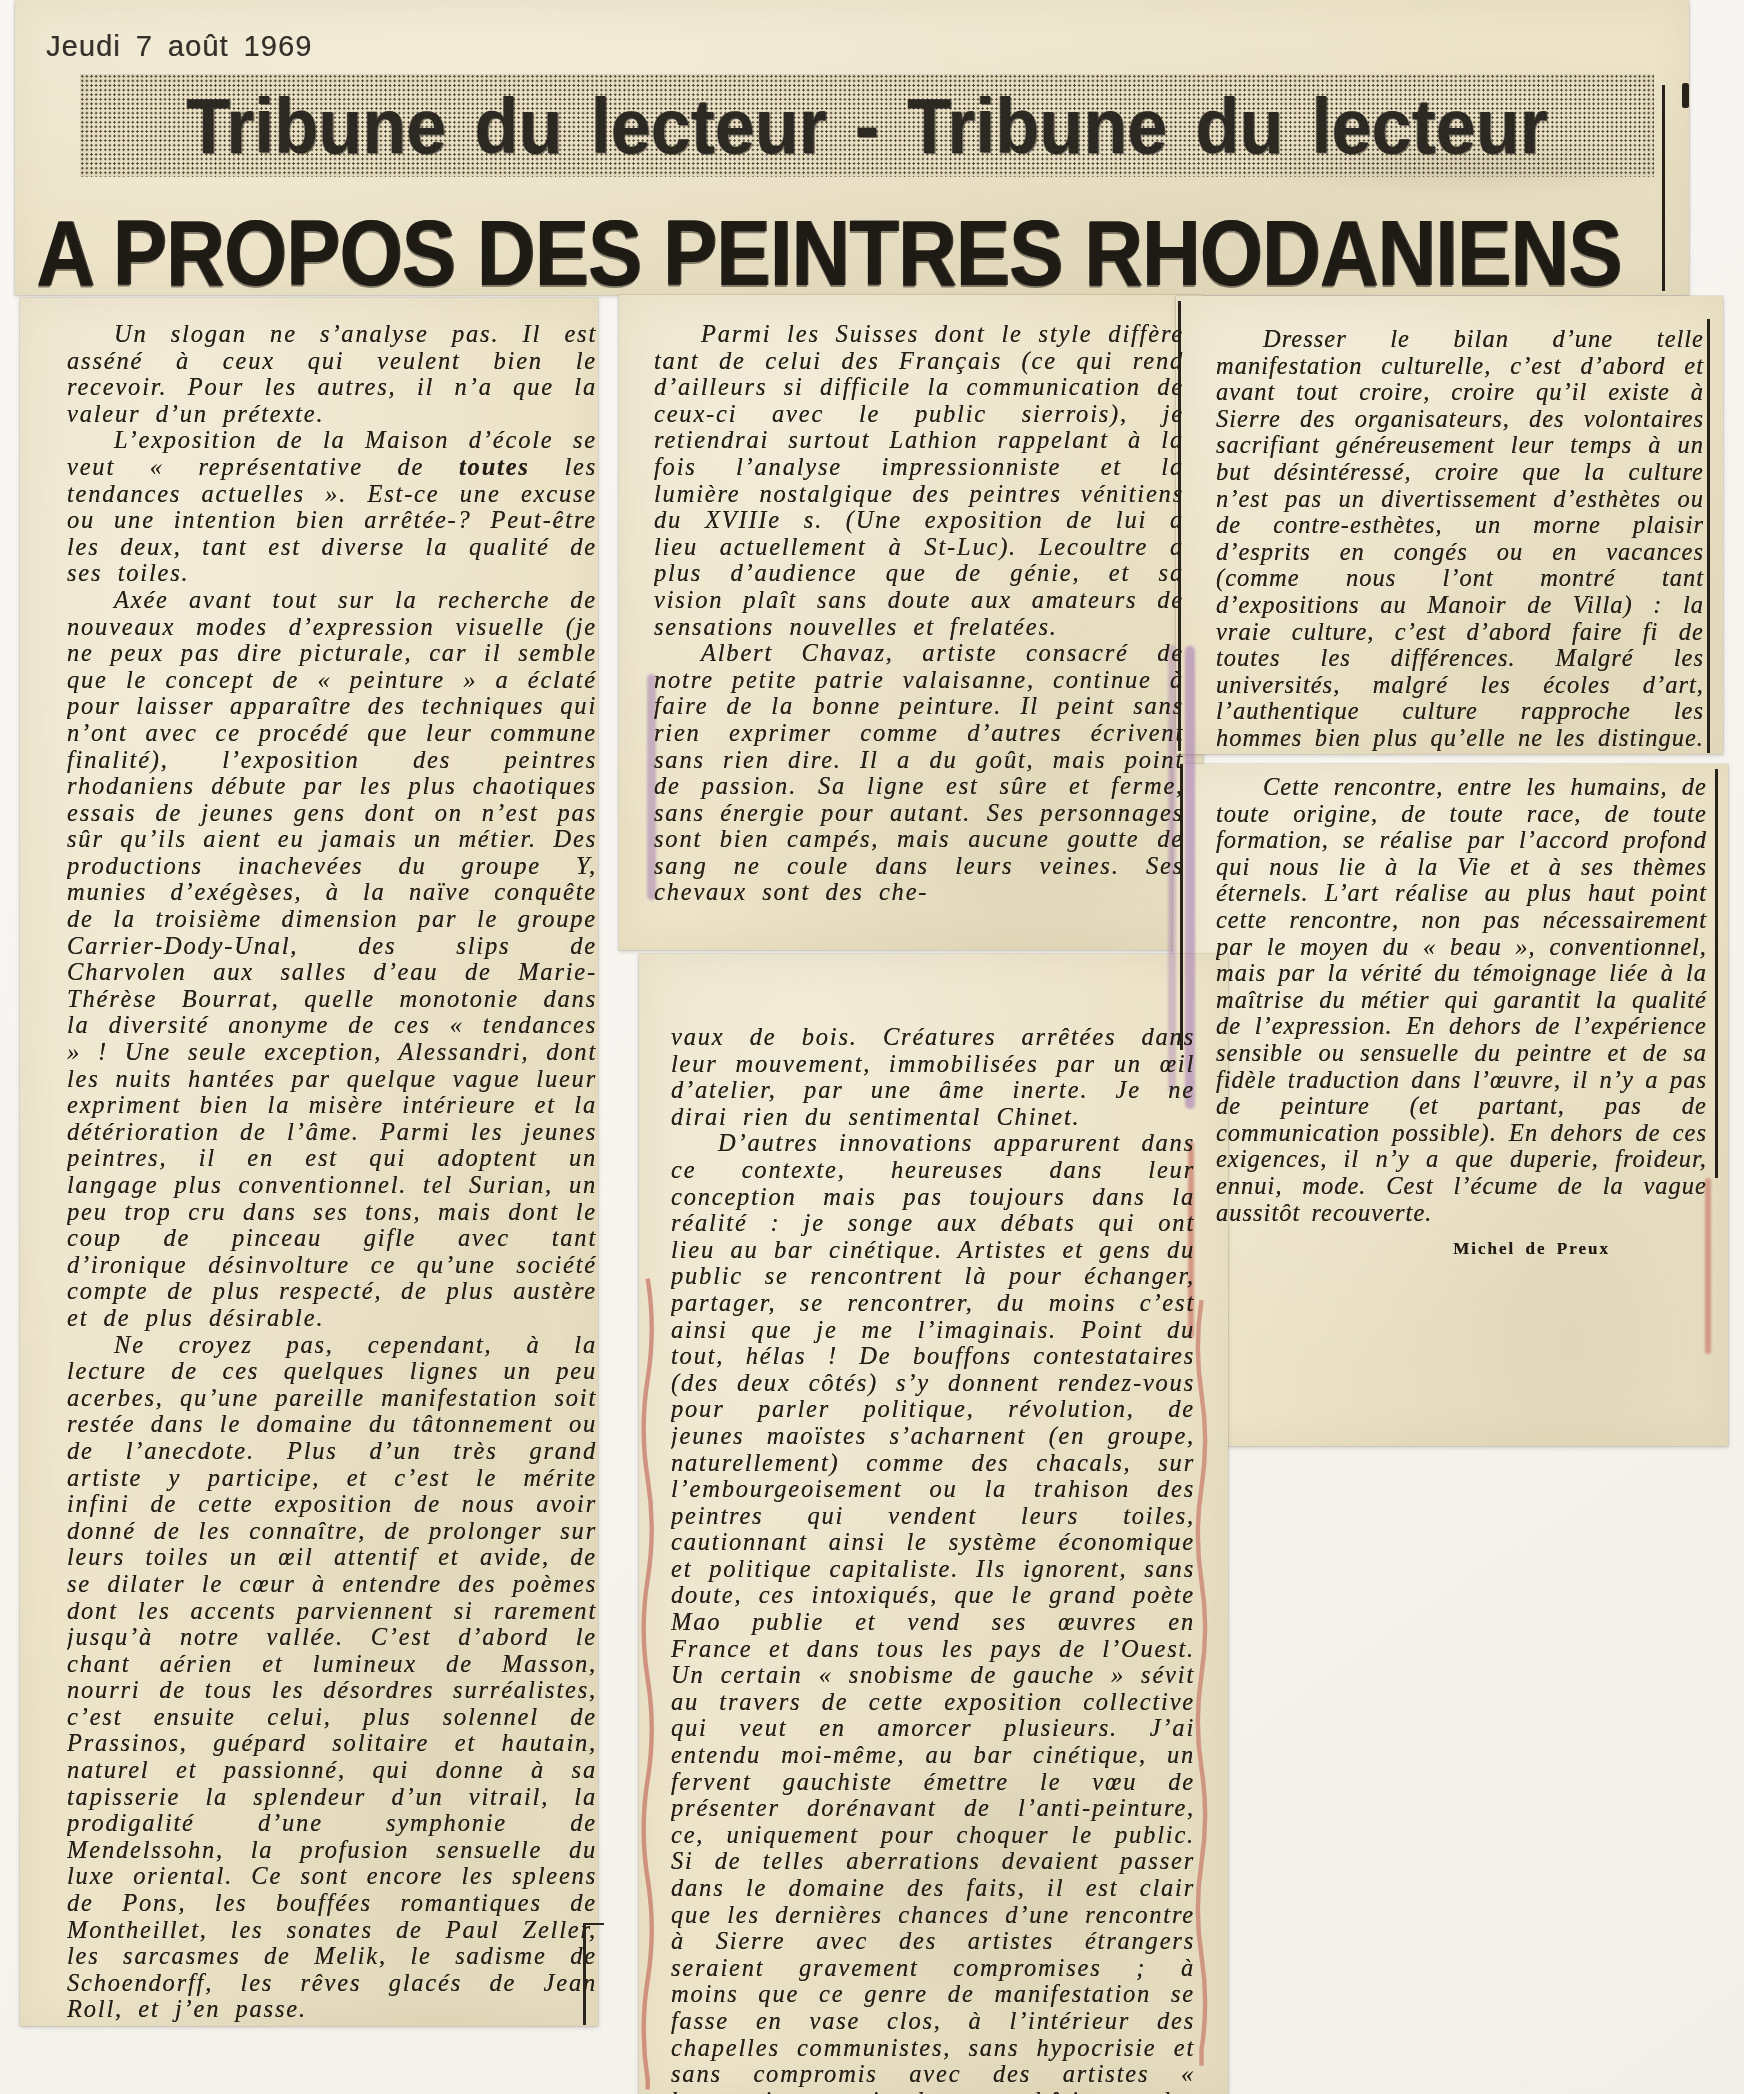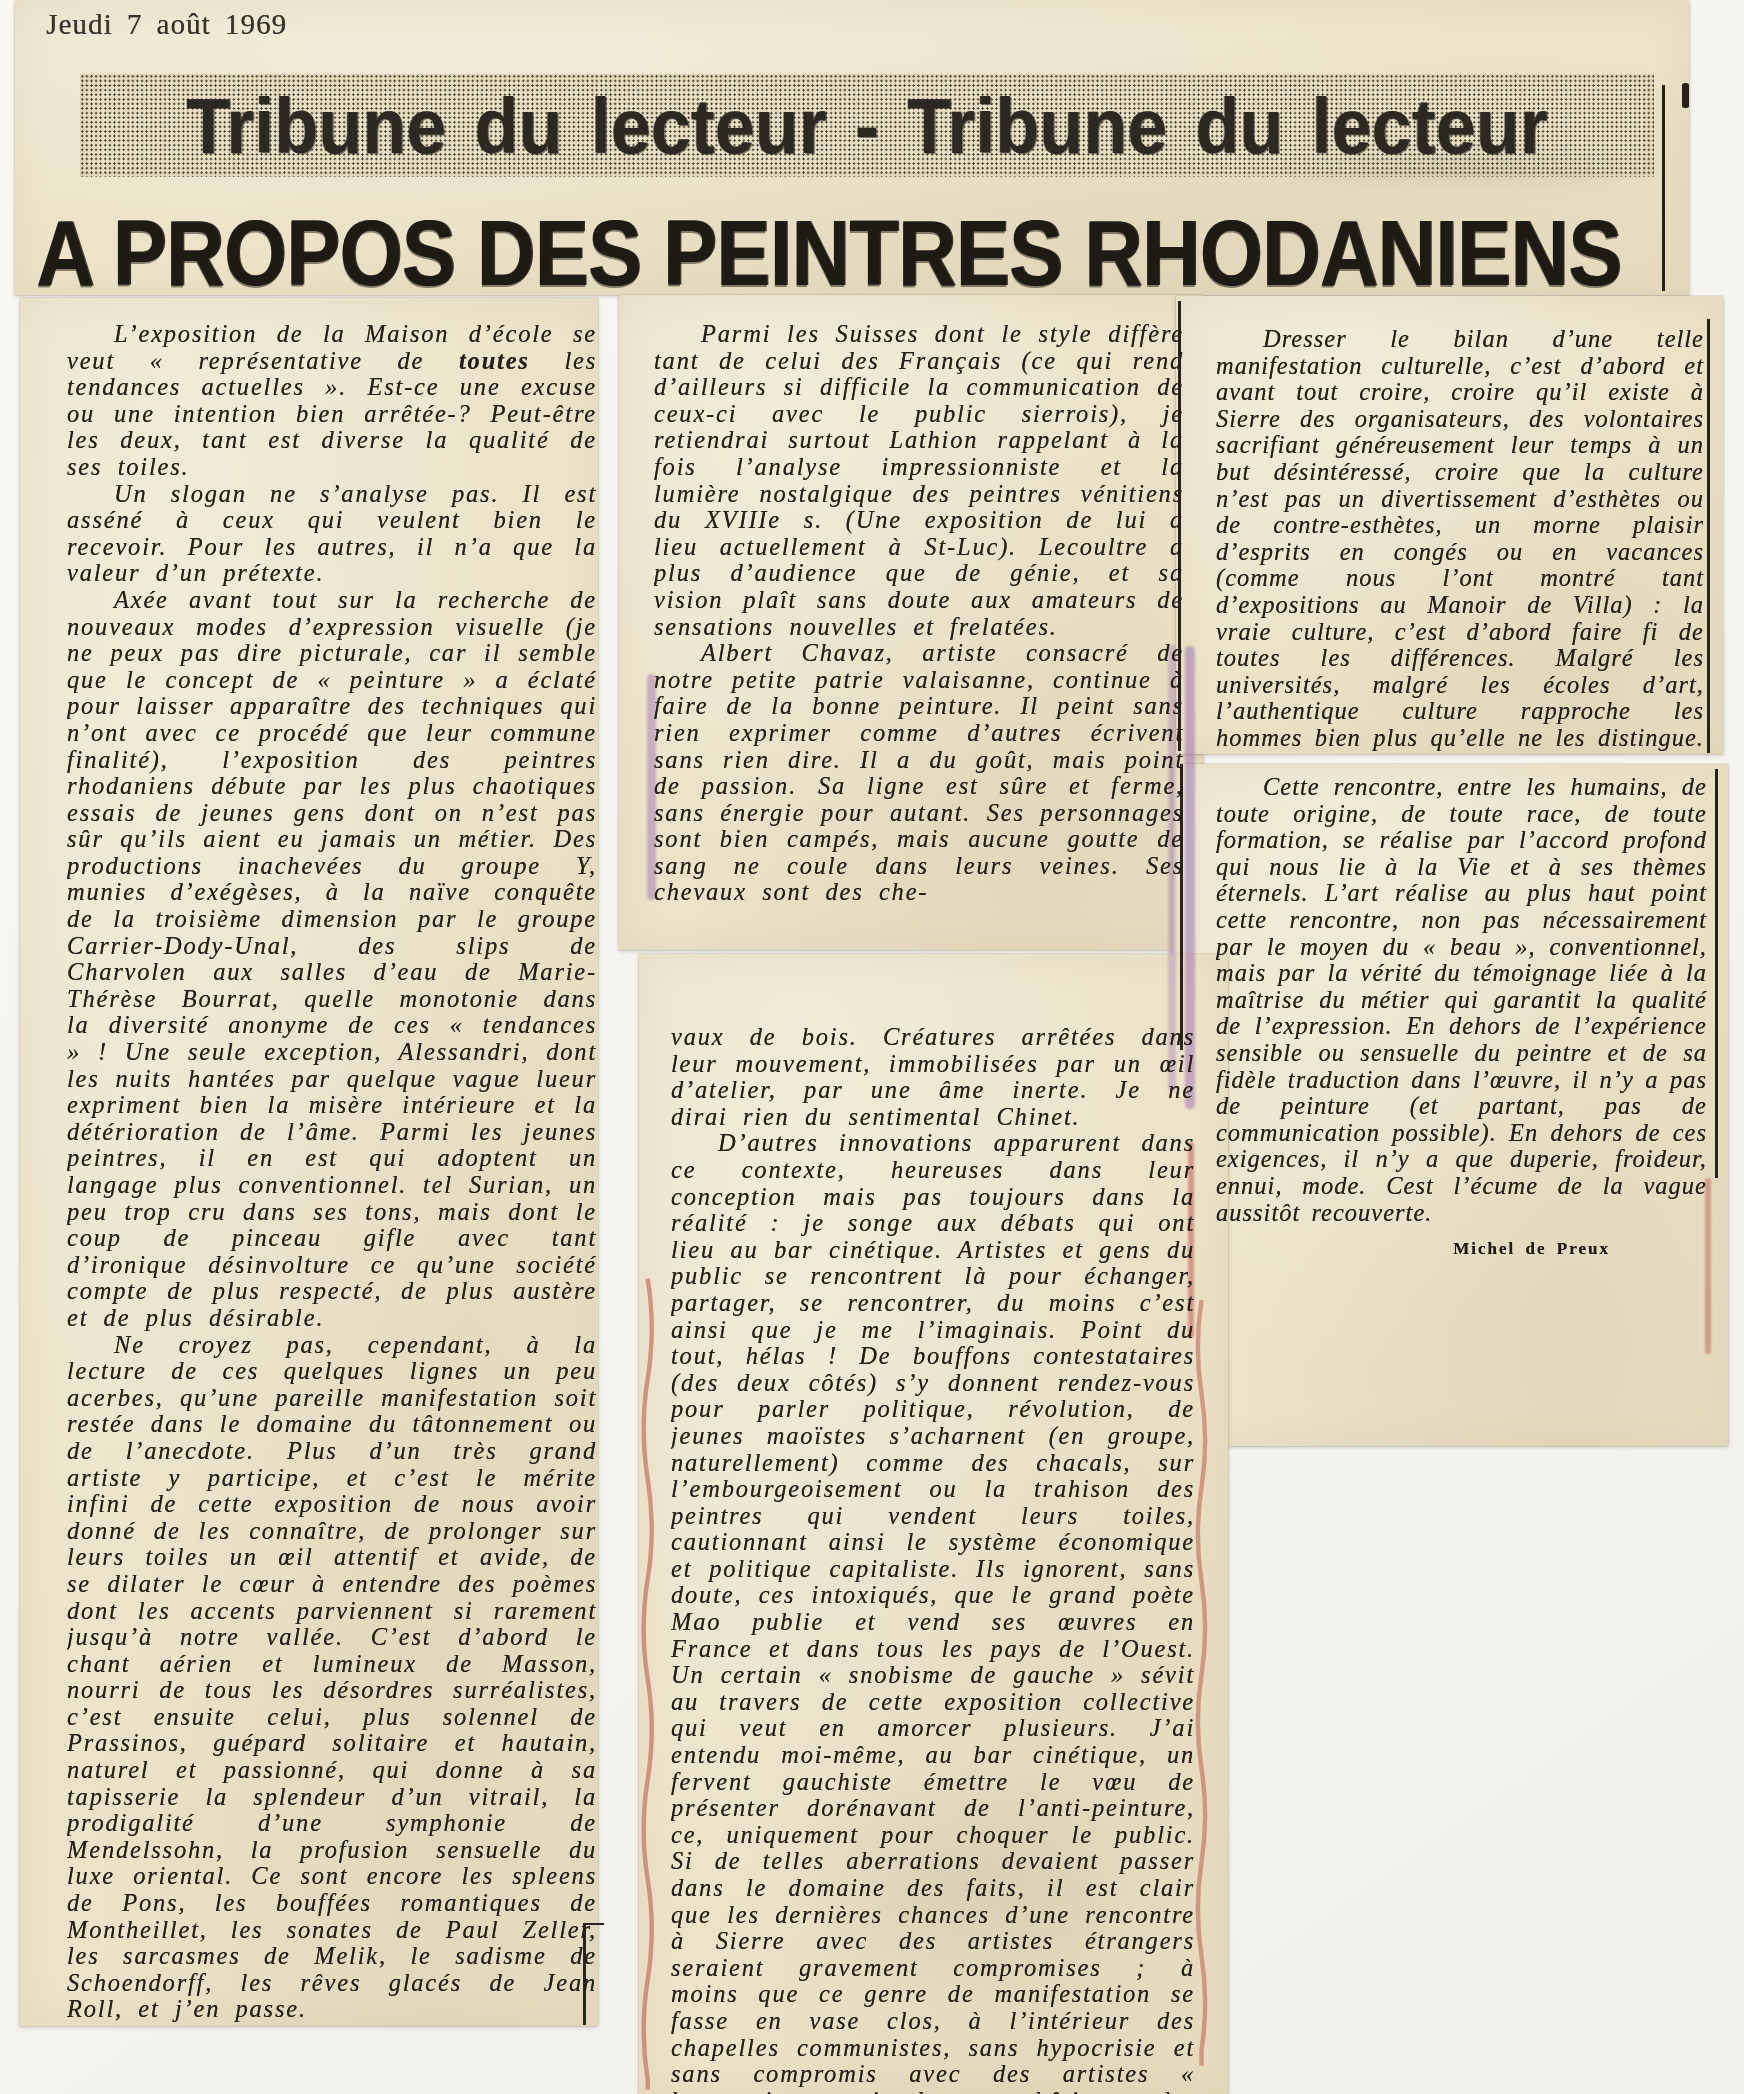--- a/index.html
+++ b/index.html
@@ -25,21 +25,21 @@
   .bodytext p{margin:0;text-indent:47px;}
   .bodytext p.cont{text-indent:0;}
   .c3{letter-spacing:1px;word-spacing:4.1px;}
   .boldword{font-weight:700;}
   .signature{
     font-style:normal;font-weight:700;text-align:right;
     padding-right:97px;margin-top:9.8px !important;text-indent:0 !important;
     letter-spacing:2px;font-size:17px;color:#1f1a12;
   }
   .masthead{
-    position:absolute;top:8px;font-family:Liberation Serif, serif;
+    position:absolute;top:30px;font-family:Liberation Sans, sans-serif;
     font-size:29px;font-weight:400;color:#35302a;letter-spacing:1.1px;word-spacing:5.7px;
     text-shadow:0.4px 0 0 rgba(53,48,42,.65);
   }
   .banner{
     position:absolute;left:80px;top:74px;width:1574px;height:103px;
     background-color:#e9e0c3;
     background-image:radial-gradient(circle,#3e382d 0.9px, rgba(62,56,45,0) 1.3px);
     background-size:4.6px 4.6px;
     display:flex;align-items:center;justify-content:center;
     box-shadow:inset 0 0 14.7px rgba(120,105,70,.18);
@@ -100,22 +100,22 @@
     <path d="M12 0 Q22 62 12 124 T12 248 T12 372 T12 496 T12 620 T12 744 T12 868 T12 992 L12 1004" stroke="rgba(186,82,70,.55)" stroke-width="5.5" fill="none"></path>
   </svg>
   <svg class="wavy" style="left:1191px;top:1295px" width="21" height="776" viewBox="0 0 26 948">
     <path d="M13 0 Q4 58 13 116 T13 232 T13 348 T13 464 T13 580 T13 696 T13 812 T13 928 L13 948" stroke="rgba(186,82,70,.50)" stroke-width="5.5" fill="none"></path>
   </svg>
 
   <div class="ghost" style="left:1244px;top:139px;width:442px;height:57px;background:radial-gradient(ellipse,rgba(85,75,55,.10),transparent 70%)"></div>
   <div class="ghost" style="left:777px;top:1759px;width:352px;height:245px;background:radial-gradient(ellipse,rgba(85,75,55,.07),transparent 70%)"></div>
 
   <div class="bodytext" style="left:67px;top:321px;width:530px;height:1704px">
+    <p>Un slogan ne s’analyse pas. Il est asséné à ceux qui veulent bien le recevoir. Pour les autres, il n’a que la valeur d’un prétexte.</p>
     <p><span>L’exposition de la Maison d’école se veut « représentative de </span><span class="boldword">toutes</span><span> les tendances actuelles ». Est-ce une excuse ou une intention bien arrêtée-? Peut-être les deux, tant est diverse la qualité de ses toiles.</span></p>
-    <p>Un slogan ne s’analyse pas. Il est asséné à ceux qui veulent bien le recevoir. Pour les autres, il n’a que la valeur d’un prétexte.</p>
     <p>Axée avant tout sur la recherche de nouveaux modes d’expression visuelle (je ne peux pas dire picturale, car il semble que le concept de « peinture » a éclaté pour laisser apparaître des techniques qui n’ont avec ce procédé que leur commune finalité), l’exposition des peintres rhodaniens débute par les plus chaotiques essais de jeunes gens dont on n’est pas sûr qu’ils aient eu jamais un métier. Des productions inachevées du groupe Y, munies d’exégèses, à la naïve conquête de la troisième dimension par le groupe Carrier-Dody-Unal, des slips de Charvolen aux salles d’eau de Marie-Thérèse Bourrat, quelle monotonie dans la diversité anonyme de ces « tendances » ! Une seule exception, Alessandri, dont les nuits hantées par quelque vague lueur expriment bien la misère intérieure et la détérioration de l’âme. Parmi les jeunes peintres, il en est qui adoptent un langage plus conventionnel. tel Surian, un peu trop cru dans ses tons, mais dont le coup de pinceau gifle avec tant d’ironique désinvolture ce qu’une société compte de plus respecté, de plus austère et de plus désirable.</p>
     <p>Ne croyez pas, cependant, à la lecture de ces quelques lignes un peu acerbes, qu’une pareille manifestation soit restée dans le domaine du tâtonnement ou de l’anecdote. Plus d’un très grand artiste y participe, et c’est le mérite infini de cette exposition de nous avoir donné de les connaître, de prolonger sur leurs toiles un œil attentif et avide, de se dilater le cœur à entendre des poèmes dont les accents parviennent si rarement jusqu’à notre vallée. C’est d’abord le chant aérien et lumineux de Masson, nourri de tous les désordres surréalistes, c’est ensuite celui, plus solennel de Prassinos, guépard solitaire et hautain, naturel et passionné, qui donne à sa tapisserie la splendeur d’un vitrail, la prodigalité d’une symphonie de Mendelssohn, la profusion sensuelle du luxe oriental. Ce sont encore les spleens de Pons, les bouffées romantiques de Montheillet, les sonates de Paul Zeller, les sarcasmes de Melik, le sadisme de Schoendorff, les rêves glacés de Jean Roll, et j’en passe.</p>
   </div>
 
   <div class="bodytext" style="left:654px;top:321px;width:530px;height:625px">
     <p>Parmi les Suisses dont le style diffère tant de celui des Français (ce qui rend d’ailleurs si difficile la communication de ceux-ci avec le public sierrois), je retiendrai surtout Lathion rappelant à la fois l’analyse impressionniste et la lumière nostalgique des peintres vénitiens du XVIIIe s. (Une exposition de lui a lieu actuellement à St-Luc). Lecoultre a plus d’audience que de génie, et sa vision plaît sans doute aux amateurs de sensations nouvelles et frelatées.</p>
     <p>Albert Chavaz, artiste consacré de notre petite patrie valaisanne, continue à faire de la bonne peinture. Il peint sans rien exprimer comme d’autres écrivent sans rien dire. Il a du goût, mais point de passion. Sa ligne est sûre et ferme, sans énergie pour autant. Ses personnages sont bien campés, mais aucune goutte de sang ne coule dans leurs veines. Ses chevaux sont des che-</p>
   </div>
 
   <div class="bodytext" style="left:671px;top:1024px;width:524px;height:1118px">

